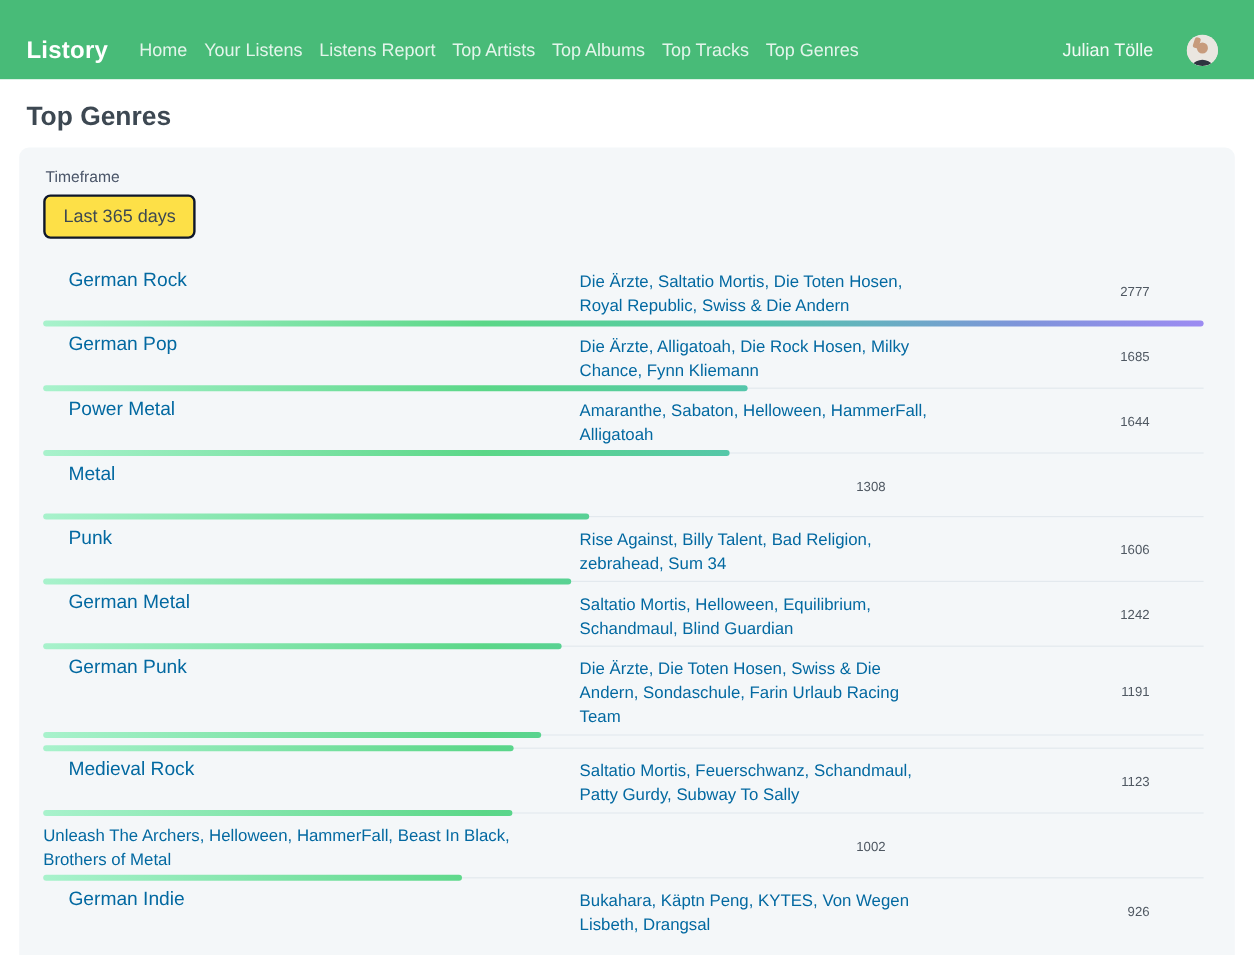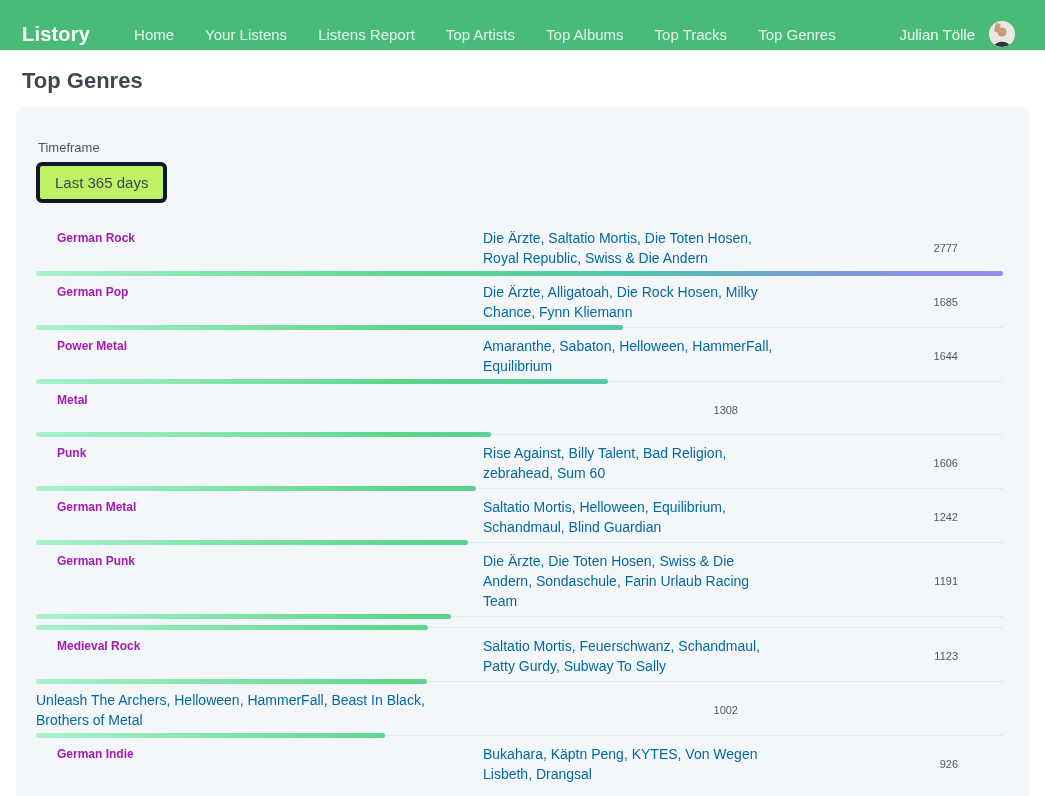--- a/index.html
+++ b/index.html
@@ -5,49 +5,49 @@
   * { box-sizing: border-box; margin: 0; padding: 0; }
   html, body {
     width: 1045px; height: 796px;
     overflow: hidden;
     background: #ffffff;
     font-family: "Liberation Sans", sans-serif;
     color: #3d4852;
   }
   
   .navbar {
-    height: 50px;
+    height: 66px;
     background: #48bb78;
     display: flex;
     align-items: center;
     padding: 18px 30px 0 22px;
   }
   .brand {
     color: #ffffff;
     font-size: 20px;
     font-weight: 700;
     letter-spacing: 0.2px;
     cursor: pointer;
   }
   .nav-links {
     display: flex;
-    gap: 31px;
-    margin-left: 44px;
+    gap: 14px;
+    margin-left: 26px;
   }
   .nav-link {
     color: rgba(255,255,255,0.85);
     font-size: 15px;
     cursor: pointer;
     white-space: nowrap;
   }
   .nav-spacer { flex: 1; }
   .user-name {
     color: rgba(255,255,255,0.92);
     font-size: 15px;
-    margin-right: 14px;
+    margin-right: 28px;
     white-space: nowrap;
   }
   .avatar {
     width: 26px; height: 26px;
     border-radius: 50%;
     overflow: hidden;
     background: #e8e4de;
     flex: 0 0 auto;
     cursor: pointer;
   }
@@ -62,47 +62,47 @@
   .card {
     margin: 0 16px;
     background: #f4f7f9;
     border-radius: 8px;
     padding: 17px 26px 60px 20px;
     min-height: 700px;
   }
   .filter-label {
     font-size: 13px;
     color: #4a5568;
-    margin: 16px 0 7px 2px;
+    margin: 0 0 7px 2px;
   }
   .timeframe-select {
     display: inline-block;
-    background: #bef264;
-    border: 4px solid #0f172a;
+    background: #fde047;
+    border: 2px solid #0f172a;
     border-radius: 6px;
     padding: 8px 15px;
     font-size: 15px;
     font-family: "Liberation Sans", sans-serif;
     color: #3d4852;
     cursor: pointer;
   }
   
   .rows { margin-top: 25px; }
   .row { margin-bottom: 6px; }
   .row-grid {
     display: grid;
     grid-template-columns: 447px 300px 1fr;
     min-height: 39px;
     align-items: start;
   }
   .genre {
     padding-left: 21px;
-    font-size: 12px;
-    font-weight: 700;
-    color: #a21caf;
+    font-size: 16px;
+    font-weight: 400;
+    color: #0369a1;
     line-height: 20px;
   }
   .artists {
     padding-right: 8px;
     font-size: 14px;
     color: #0369a1;
     line-height: 20px;
   }
   .count {
     align-self: center;
@@ -197,42 +197,42 @@
       <div class="count">1685</div>
     </div>
     <div class="bar-track">
       <div class="bar-fill" style="width: 60.677%; background-size: 164.807% 100%;"></div>
     </div>
   </div>
 
   <div class="row">
     <div class="row-grid">
       <div class="genre">Power Metal</div>
-      <div class="artists">Amaranthe, Sabaton, Helloween, HammerFall, Equilibrium</div>
+      <div class="artists">Amaranthe, Sabaton, Helloween, HammerFall, Alligatoah</div>
       <div class="count">1644</div>
     </div>
     <div class="bar-track">
       <div class="bar-fill" style="width: 59.2006%; background-size: 168.917% 100%;"></div>
     </div>
   </div>
 
   <div class="row">
     <div class="row-grid">
       <div class="genre">Metal</div>
       <div class="count">1308</div>
     </div>
     <div class="bar-track">
       <div class="bar-fill" style="width: 47.1012%; background-size: 212.309% 100%;"></div>
     </div>
   </div>
 
   <div class="row">
     <div class="row-grid">
       <div class="genre">Punk</div>
-      <div class="artists">Rise Against, Billy Talent, Bad Religion, zebrahead, Sum 60</div>
+      <div class="artists">Rise Against, Billy Talent, Bad Religion, zebrahead, Sum 34</div>
       <div class="count">1606</div>
     </div>
     <div class="bar-track">
       <div class="bar-fill" style="width: 45.4807%; background-size: 219.873% 100%;"></div>
     </div>
   </div>
 
   <div class="row">
     <div class="row-grid">
       <div class="genre">German Metal</div>

